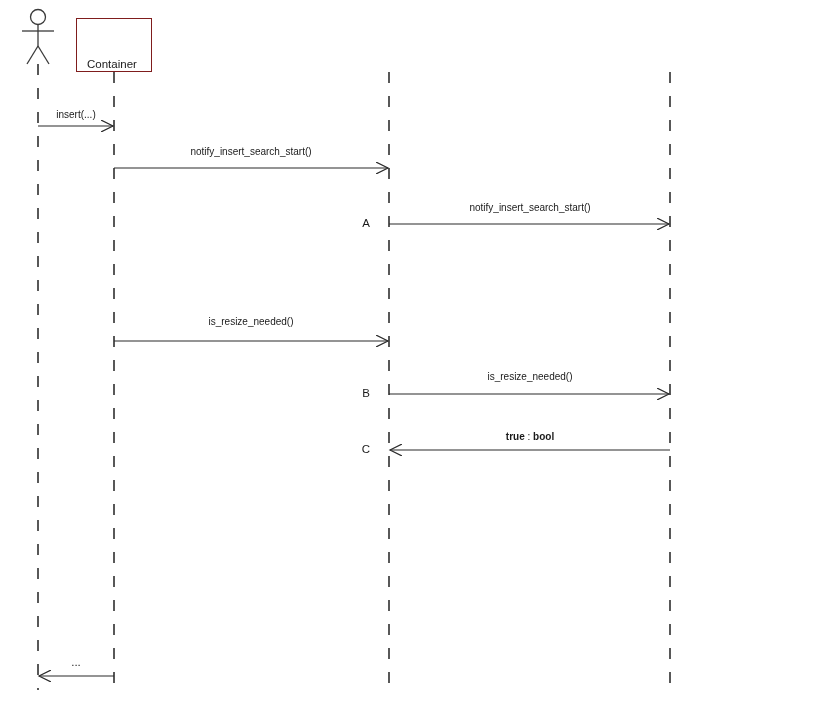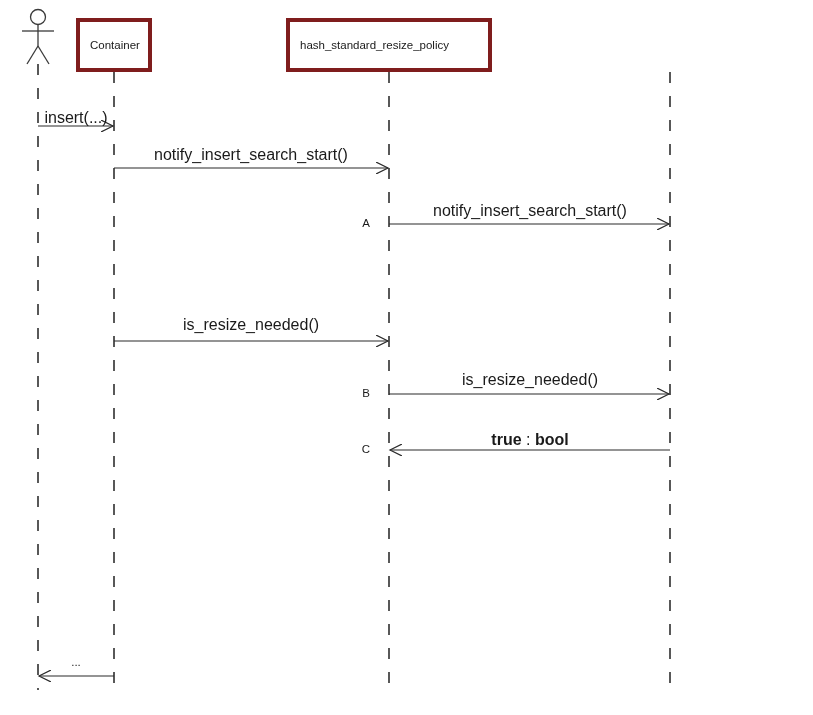--- a/index.html
+++ b/index.html
@@ -18,36 +18,36 @@
   #svg-layer{
     position:absolute;
     left:0; top:0;
     width:813px;
     height:715px;
   }
   
   .participant-box{
     position:absolute;
     box-sizing:border-box;
-    border:4px solid #7f1d1d;
+    border:1px solid #7f1d1d;
     background:#ffffff;
     display:flex;
-    align-items:center;
+    align-items:flex-end;
     padding-left:10px;
   }
   .participant-label{
     font-size:11.5px;
     color:#1a1a1a;
     white-space:nowrap;
     line-height:1.1;
   }
   
   .msg-label{
     position:absolute;
-    font-size:16px;
+    font-size:10px;
     color:#1a1a1a;
     white-space:nowrap;
     transform:translateX(-50%);
     line-height:1;
   }
   .msg-label.bold-ret b{font-weight:bold;}
   .msg-label.bold-ret span.sep{font-weight:normal;}
   
   .marker-letter{
     position:absolute;
@@ -103,23 +103,20 @@
       <line x1="389" y1="394" x2="669" y2="394" stroke="#2b2b2b" stroke-width="1.1" marker-end="url(#arrow-right)"></line>
       <line x1="670" y1="450" x2="390" y2="450" stroke="#2b2b2b" stroke-width="1.1" marker-end="url(#arrow-left)"></line>
       <line x1="114" y1="676" x2="39" y2="676" stroke="#2b2b2b" stroke-width="1.1" marker-end="url(#arrow-left)"></line>
     </g>
   </svg>
 
   <div class="participant-box" style="left:76px; top:18px; width:76px; height:54px;">
     <span class="participant-label">Container</span>
   </div>
 
-  <div class="participant-box" style="left:286px; top:18px; width:206px; height:54px;">
-    <span class="participant-label">hash_standard_resize_policy</span>
-  </div>
 
 
   <div class="msg-label" style="left:76px; top:110px;">insert(...)</div>
 
   <div class="msg-label" style="left:251px; top:147px;">notify_insert_search_start()</div>
 
   <div class="msg-label" style="left:530px; top:203px;">notify_insert_search_start()</div>
 
   <div class="msg-label" style="left:251px; top:317px;">is_resize_needed()</div>
 

